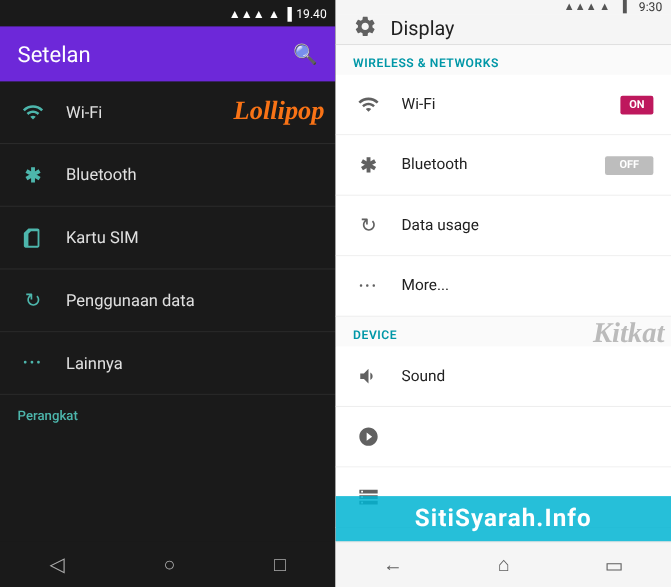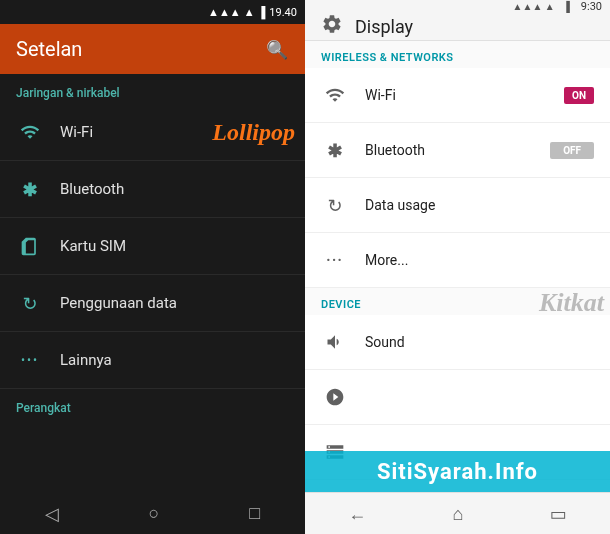--- a/index.html
+++ b/index.html
@@ -37,21 +37,21 @@
     }
 
     .status-bar-left .signal-icons {
       display: flex;
       align-items: center;
       gap: 3px;
     }
 
     .header-left {
       height: 50px;
-      background: #c2410c;
+      background: #6d28d9;
       display: flex;
       align-items: center;
       justify-content: space-between;
       padding: 0 16px;
     }
 
     .header-left .title {
       font-size: 20px;
       font-weight: 400;
       color: #fff;
@@ -281,21 +281,20 @@
       <span>▐</span>
     </span>
     <span>19.40</span>
   </div>
 
   <div class="header-left">
     <span class="title">Setelan</span>
     <span class="search-icon">🔍</span>
   </div>
 
-  <div class="section-header-left">Jaringan &amp; nirkabel</div>
 
   <div class="settings-item" style="position:relative;">
     <span class="item-icon">
       <svg width="20" height="20" viewBox="0 0 24 24" fill="#4db6ac">
           <path d="M1 9l2 2c5-5 13-5 18 0l2-2C16.93 2.93 7.08 2.93 1 9zm8 8l3 3 3-3c-1.65-1.66-4.34-1.66-6 0zm-4-4l2 2c2.76-2.76 7.24-2.76 10 0l2-2C15.14 9.14 8.87 9.14 5 13z"></path>
         </svg>
     </span>
     <span class="item-text">Wi-Fi</span>
     <span class="lollipop-text" style="font-family:Georgia,serif;font-style:italic;color:#f97316;font-size:24px;">Lollipop</span>
   </div>

